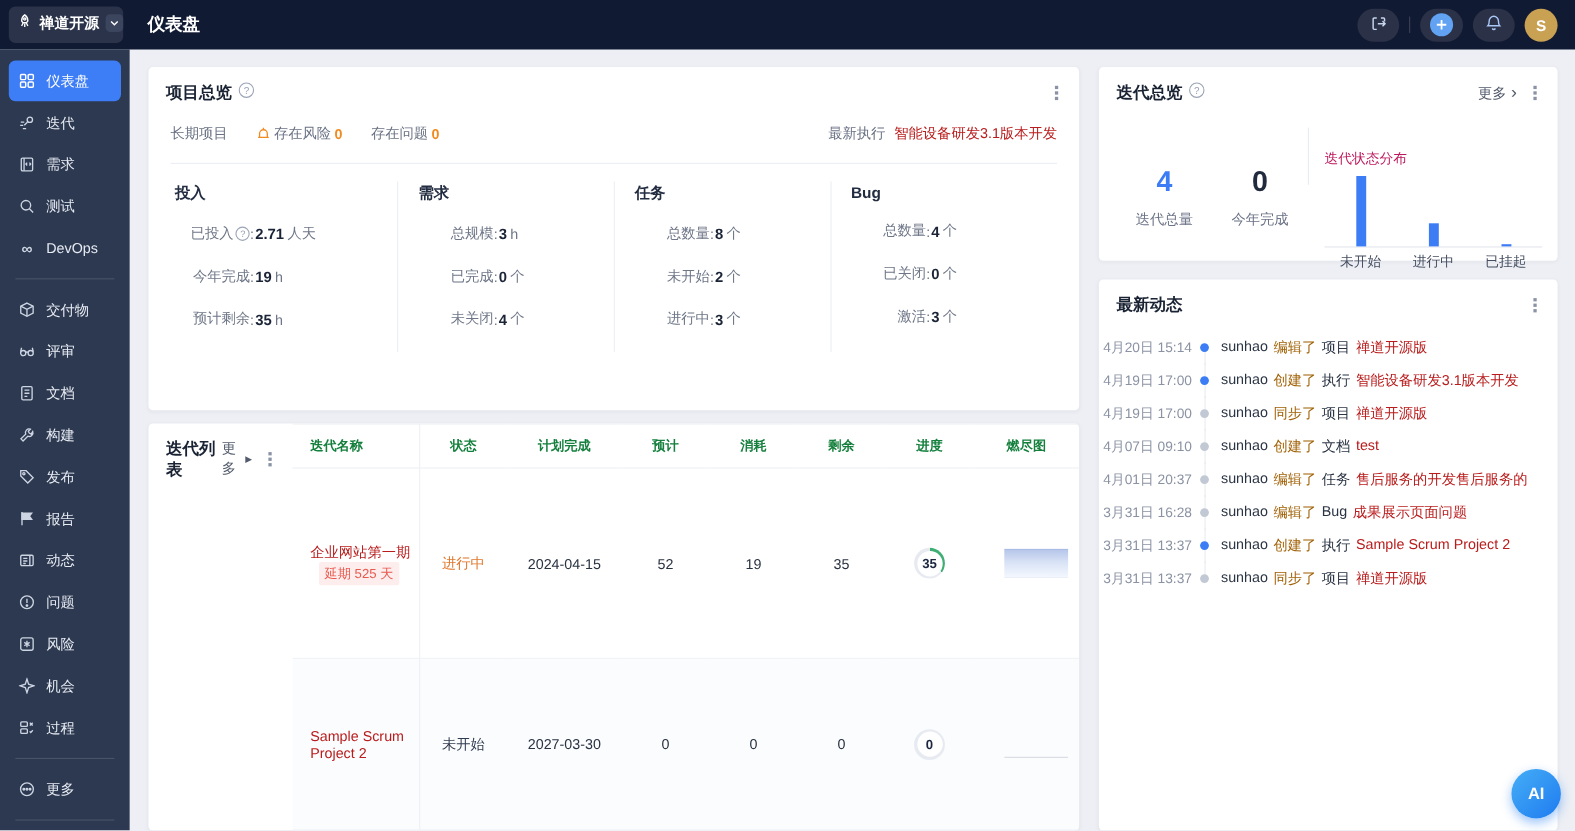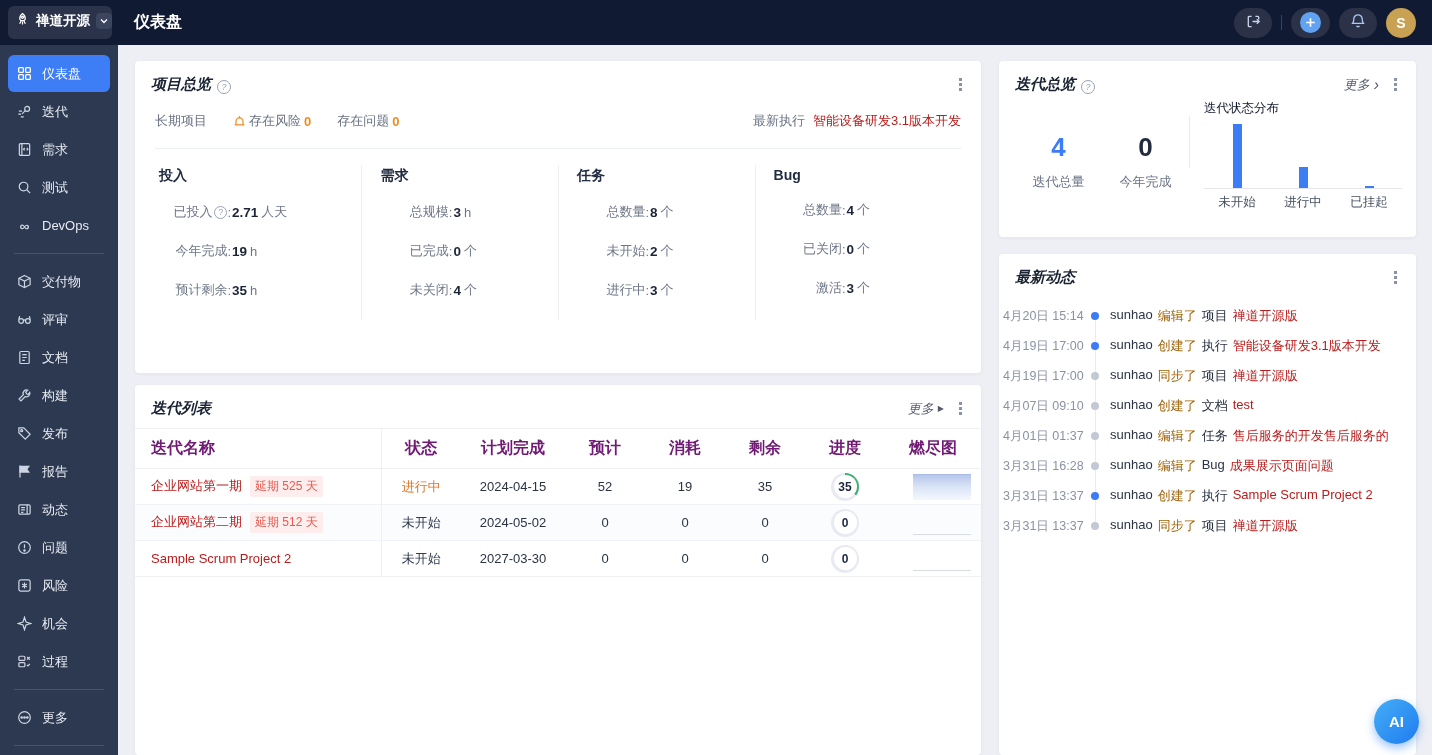--- a/index.html
+++ b/index.html
@@ -26,21 +26,21 @@
   .side-item .ic { width:17px; height:17px; flex:none; display:grid; place-items:center; }
   .side-item .ic svg { display:block; }
   .side-div { height:1px; background:rgba(255,255,255,.14); margin:9px 14px; }
   .inf { font-size:14px; color:#cdd5e3; font-weight:700; line-height:1; }
 
   
   .main { position:absolute; left:118px; top:45px; right:0; bottom:0; background:#edeff4; padding:16px 16px 0 17px; display:flex; gap:18px; }
   .col-left { flex:1; display:flex; flex-direction:column; gap:12px; min-width:0; }
   .col-right { width:417px; display:flex; flex-direction:column; gap:17px; }
   .card { background:#fff; border-radius:4px; box-shadow:0 1px 4px rgba(25,35,61,.05); }
-  .card-hd { display:flex; align-items:flex-end; padding:14px 16px 10px 16px;font-style:italic; }
+  .card-hd { display:flex; align-items:flex-start; padding:14px 16px 10px 16px; }
   .card-title { font-size:15px; font-weight:700; color:#1a2333; }
   .hd-right { margin-left:auto; display:flex; align-items:center; gap:12px; }
   .more-link { color:#525a6b; font-size:13px; display:flex; align-items:center; gap:4px; cursor:pointer; }
   .more-tri { font-size:8px; color:#525a6b; }
   .more-chev { font-size:16px; line-height:10px; color:#525a6b; }
   .kebab { display:flex; flex-direction:column; gap:2px; padding:3px; cursor:pointer; }
   .kebab i { width:3px; height:3px; background:#8a93a6; display:block; }
   .help { width:14px; height:14px; border:1px solid #9aa3b5; border-radius:50%; color:#9aa3b5; font-size:9px; display:inline-grid; place-items:center; margin-left:6px; flex:none; }
 
   
@@ -56,23 +56,23 @@
   .po-col + .po-col { border-left:1px solid #eceef3; padding-left:18px; }
   .po-col h4 { font-size:14px; color:#232d42; margin-bottom:18px; }
   .po-row { display:flex; align-items:center; margin-bottom:21px; font-size:13px; color:#6e7687; }
   .po-row .lbl { min-width:72px; text-align:right; display:inline-flex; justify-content:flex-end; align-items:center; }
   .mini-help { display:none; width:13px; height:13px; border:1px solid #9aa3b5; border-radius:50%; color:#9aa3b5; font-size:8.5px; place-items:center; margin-left:2px; }
   .mini-help[data-show] { display:inline-grid; }
   .po-row .val { color:#1b2436; font-weight:700; font-size:13.5px; margin-left:1px; }
   .po-row .unit { margin-left:3px; }
 
   
-  .it-card { flex:1; overflow:hidden; display:flex; flex-direction:column; }
+  .it-card { flex:1; overflow:hidden; display:flex; flex-direction:row; }
   table { width:100%; border-collapse:collapse; table-layout:fixed; }
-  thead th { height:40px; font-size:16px; color:#701a75; font-weight:700; border-top:1px solid #eef0f4; border-bottom:1px solid #eef0f4; text-align:center; }
+  thead th { height:40px; font-size:12px; color:#15803d; font-weight:700; border-top:1px solid #eef0f4; border-bottom:1px solid #eef0f4; text-align:center; }
   th.c-name, td.c-name { text-align:left; padding-left:16px; border-right:1px solid #eef0f4; }
   tbody td { height:36px; text-align:center; color:#2a3342; border-bottom:1px solid #f0f2f6; }
   tbody tr:nth-child(even) { background:#fbfcfe; }
   .c-name { width:auto; } .c-status{width:80px;} .c-planned{width:104px;} .c-num{width:80px;} .c-prog{width:80px;} .c-burn{width:96px;}
   .delay { display:inline-block; margin-left:8px; padding:2px 5px; border-radius:2px; background:#fdeeed; color:#e8594f; font-size:12px; }
   .delay:empty { display:none; }
   .st[data-st="doing"] { color:#e0782c; }
   .st[data-st="wait"] { color:#323c50; }
   .ring { width:28px; height:28px; border-radius:50%; background:conic-gradient(#3fae73 calc(var(--p,0)*1%), #e7eaf0 0); display:inline-grid; place-items:center; vertical-align:middle; }
   .ring > span { width:23px; height:23px; background:#fff; border-radius:50%; display:grid; place-items:center; font-weight:700; font-size:12px; color:#1c2740; }
@@ -82,21 +82,21 @@
 
   
   .io-body { display:flex; padding:0 14px 10px 16px; }
   .io-stats { flex:1; display:flex; align-items:center; margin-top:14px; }
   .io-stat { flex:1; text-align:center; }
   .io-stat .num { font-size:26px; font-weight:700; color:#222b3d; }
   .io-stat[data-accent="blue"] .num { color:#3c7cf5; }
   .io-stat .cap { margin-top:10px; font-size:13px; color:#6b7386; }
   .io-vdiv { width:1px; height:52px; background:#e8ebf0; }
   .io-chart { width:198px; padding-top:2px; }
-  .io-chart .ct { font-size:12.5px; color:#0f172a; margin-bottom:4px; }
+  .io-chart .ct { font-size:12.5px; color:#be185d; margin-bottom:4px;margin-top:36px; }
   .bars { height:68px; display:flex; align-items:flex-end; border-bottom:1px solid #e3e6ec; }
   .bar-slot { flex:1; display:flex; justify-content:center; }
   .mini-bar { width:9px; background:#3c7cf5; }
   .bar-labels { display:flex; margin-top:5px; }
   .bar-labels span { flex:1; text-align:center; font-size:12.5px; color:#454e60; }
 
   
   .act-card { flex:1; overflow:hidden; position:relative; }
   .act-list { list-style:none; padding:4px 14px 0 4px; }
   .act-row { display:flex; align-items:center; height:30px; }
@@ -547,36 +547,20 @@
               <td>19</td>
               <td>35</td>
               <td><span class="ring" style="--p: 35;">
                   <span>35</span>
                 </span></td>
               <td>
                 <div class="burn" data-kind="area"></div>
               </td>
             </tr>
 
-            <tr>
-              <td class="c-name">
-                <a class="link">企业网站第二期</a><span class="delay">延期 512 天</span>
-              </td>
-              <td><span class="st" data-st="wait">未开始</span></td>
-              <td>2024-05-02</td>
-              <td>0</td>
-              <td>0</td>
-              <td>0</td>
-              <td><span class="ring" style="--p: 0;">
-                  <span>0</span>
-                </span></td>
-              <td>
-                <div class="burn" data-kind="flat"></div>
-              </td>
-            </tr>
 
             <tr>
               <td class="c-name">
                 <a class="link">Sample Scrum Project 2</a>
               </td>
               <td><span class="st" data-st="wait">未开始</span></td>
               <td>2027-03-30</td>
               <td>0</td>
               <td>0</td>
               <td>0</td>
@@ -720,21 +704,21 @@
             </span>
             <span class="act-text">
               <span class="act-user">sunhao</span>
               <span class="act-action">创建了</span>
               <span class="act-object">文档</span>
               <a class="link act-target">test</a>
             </span>
           </li>
 
           <li class="act-row">
-            <span class="act-time">4月01日 01:37</span>
+            <span class="act-time">4月01日 20:37</span>
             <span class="act-dotcell">
               <span class="act-line"></span>
               <span class="act-dot" data-dot="gray"></span>
             </span>
             <span class="act-text">
               <span class="act-user">sunhao</span>
               <span class="act-action">编辑了</span>
               <span class="act-object">任务</span>
               <a class="link act-target">售后服务的开发售后服务的</a>
             </span>

